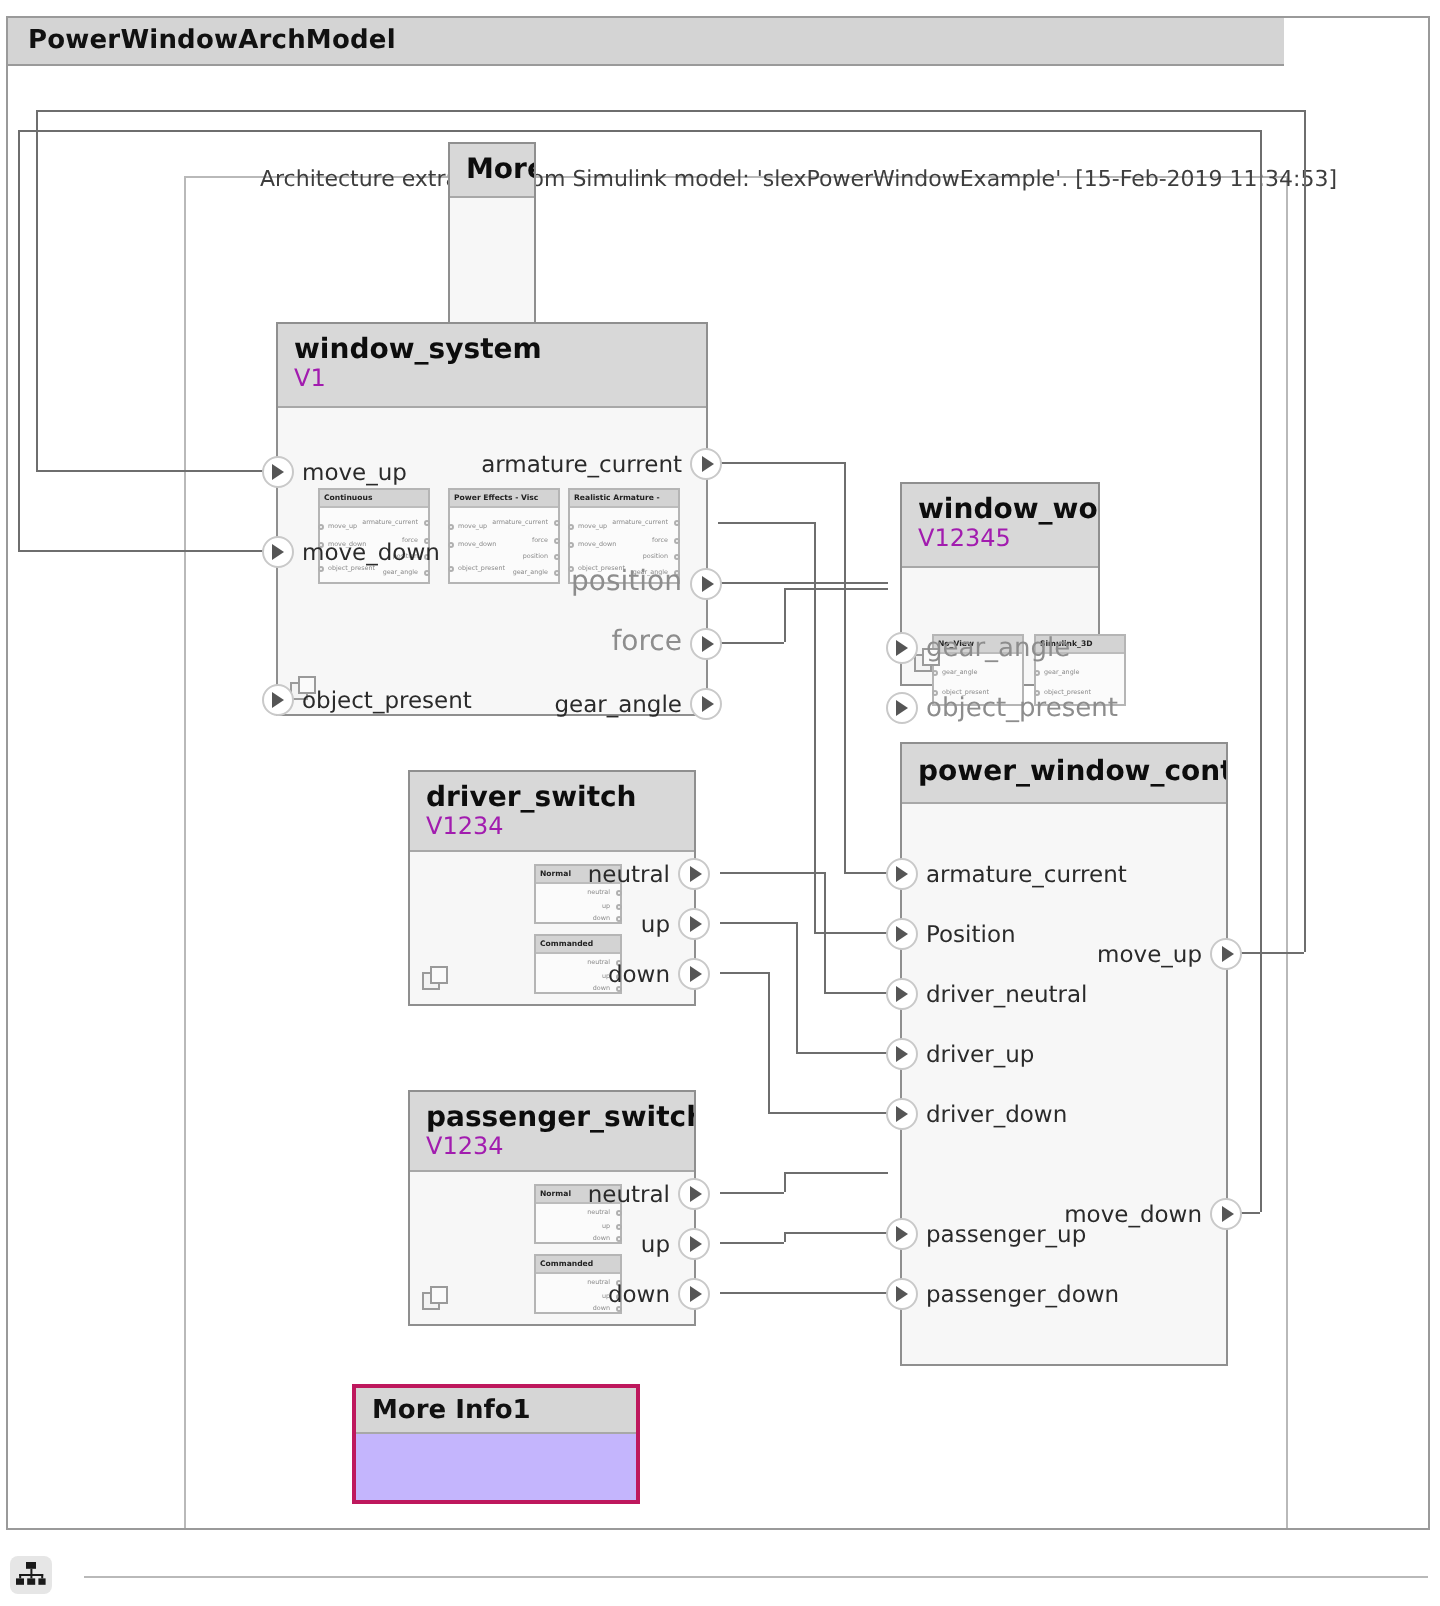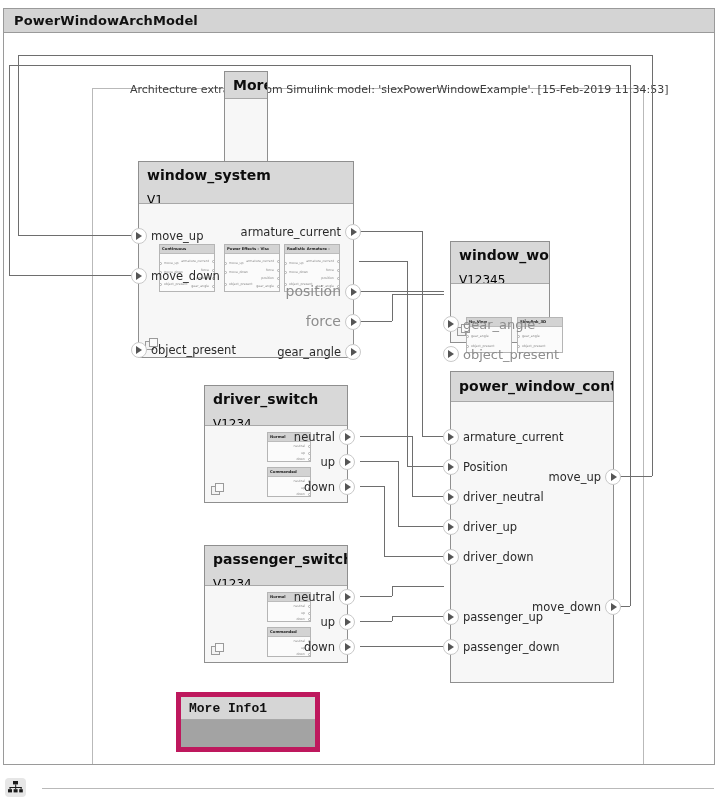--- a/index.html
+++ b/index.html
@@ -1,35 +1,35 @@
 <!DOCTYPE html>
 <html><head>
 <meta charset="utf-8">
 <style>
   html,body{margin:0;padding:0;background:#ffffff;}
   body{font-family:"DejaVu Sans","Liberation Sans",sans-serif;}
   #app{position:relative;width:720px;height:803px;background:#ffffff;overflow:hidden;}
 
   
   .win-border{position:absolute;left:3px;top:8px;width:712px;height:757px;border:1px solid #9a9a9a;background:#fff;box-sizing:border-box;}
-  .titlebar{position:absolute;left:4px;top:9px;width:710px;height:24px;background:#d4d4d4;border-bottom:1px solid #9a9a9a;box-sizing:border-box;}
+  .titlebar{position:absolute;left:4px;top:9px;width:638px;height:24px;background:#d4d4d4;border-bottom:1px solid #9a9a9a;box-sizing:border-box;}
   .titlebar .t{position:absolute;left:10px;top:4px;font-size:13px;font-weight:bold;color:#111;letter-spacing:.1px;}
 
   
   .canvas{position:absolute;left:4px;top:33px;width:710px;height:731px;background:#ffffff;overflow:hidden;}
 
   
   .arch-frame{position:absolute;left:88px;top:55px;width:552px;height:681px;border:1px solid #b9b9b9;box-sizing:border-box;background:transparent;}
   .arch-note{position:absolute;left:126px;top:50px;font-size:11px;color:#3d3d3d;white-space:nowrap;}
 
   
   .blk{position:absolute;box-sizing:border-box;border:1px solid #8f8f8f;background:#f7f7f7;}
   .blk > .hd{position:absolute;left:0;top:0;right:0;background:#d8d8d8;border-bottom:1px solid #a8a8a8;box-sizing:border-box;overflow:hidden;}
   .blk > .hd .nm{position:absolute;left:8px;top:5px;font-size:14px;font-weight:bold;color:#0d0d0d;white-space:nowrap;}
-  .blk > .hd .ver{position:absolute;left:8px;top:31px;font-size:12px;color:#000000;white-space:nowrap;}
+  .blk > .hd .ver{position:absolute;left:8px;top:20px;font-size:12px;color:#a21caf;white-space:nowrap;}
   .blk > .body{position:absolute;left:0;right:0;bottom:0;background:#f7f7f7;}
 
   
   .mini{position:absolute;box-sizing:border-box;border:1px solid #b5b5b5;background:#fbfbfb;}
   .mini .mh{position:absolute;left:0;top:0;right:0;height:8px;background:#d3d3d3;border-bottom:1px solid #bcbcbc;}
   .mini .mh span{position:absolute;left:2px;top:0.5px;font-size:4px;font-weight:bold;color:#222;white-space:nowrap;transform:scale(.95);transform-origin:left top;}
   .mini .mp{position:absolute;font-size:3.2px;color:#8a8a8a;white-space:nowrap;}
   .mini .mpc{position:absolute;width:3px;height:3px;border:.5px solid #b0b0b0;border-radius:50%;background:#fff;box-sizing:border-box;}
 
   
@@ -49,21 +49,21 @@
   .hier i{position:absolute;display:block;box-sizing:border-box;border:1.3px solid #9a9a9a;background:#f3f3f3;}
   .hier i.a{left:0;top:3px;width:9px;height:9px;}
   .hier i.b{left:4px;top:0;width:9px;height:9px;background:#fafafa;}
 
   
   .w{position:absolute;background:#6e6e6e;}
   .wh{height:1px;}
   .wv{width:1px;}
 
   
-  .info{position:absolute;box-sizing:border-box;border:5px solid #be185d;background:#a3a3a3;font-family:Liberation Mono, monospace;}
+  .info{position:absolute;box-sizing:border-box;border:2px solid #be185d;background:#c4b5fd;}
   .info .ih{position:absolute;left:0;top:0;right:0;height:22px;background:#d6d6d6;border-bottom:1px solid #a8a8a8;}
   .info .ih span{position:absolute;left:8px;top:4px;font-size:13px;font-weight:bold;color:#111;white-space:nowrap;}
 
   
   .statusbar{position:absolute;left:4px;top:772px;width:710px;height:27px;background:#fff;}
   .sb-line{position:absolute;left:38px;top:16px;width:672px;height:1px;background:#b9b9b9;}
   .sb-line2{position:absolute;left:10px;top:772px;width:1px;height:8px;background:#b9b9b9;}
   .sb-btn{position:absolute;left:5px;top:778px;width:21px;height:19px;border-radius:4px;background:#e6e6e6;}
   .sb-btn svg{position:absolute;left:3px;top:3px;}
 </style>

